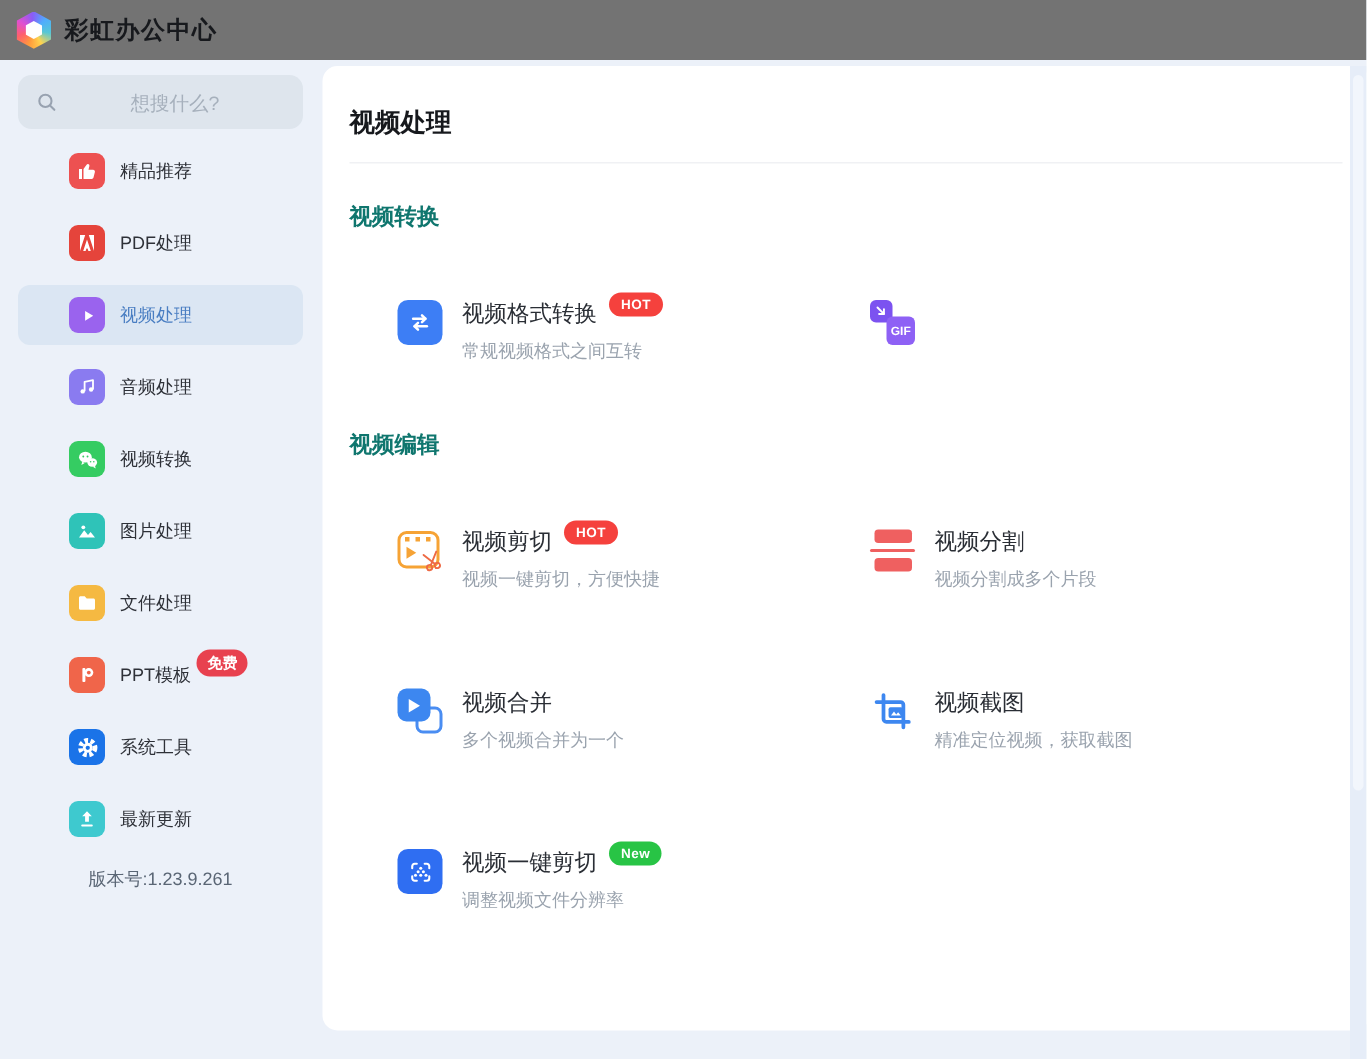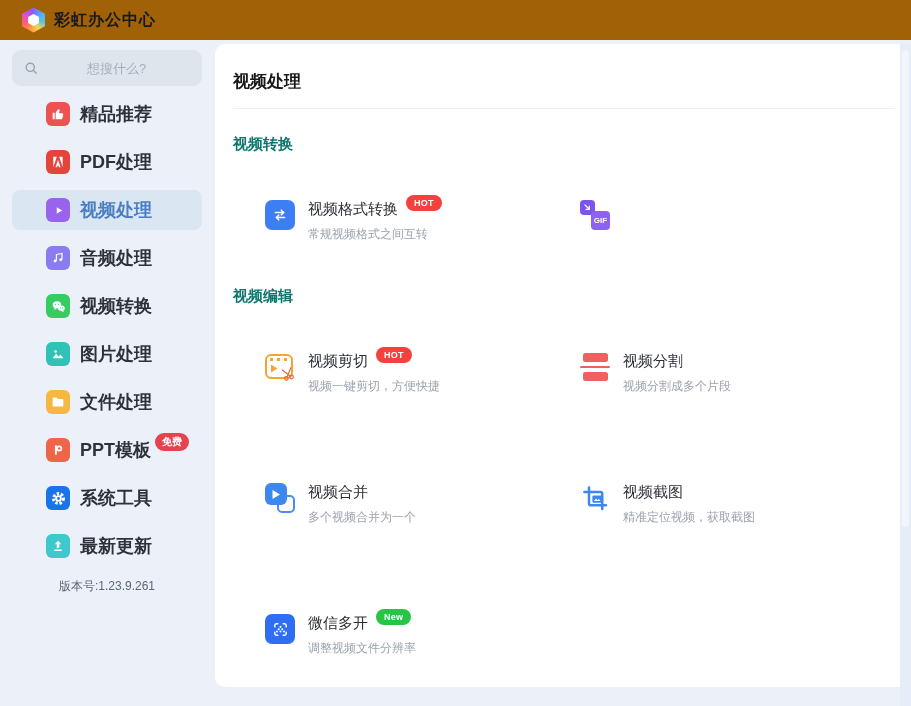--- a/index.html
+++ b/index.html
@@ -4,21 +4,21 @@
 <style>
   * { box-sizing: border-box; margin: 0; padding: 0; }
   html,body { width: 911px; height: 706px; }
   body {
     font-family: "Liberation Sans", "DejaVu Sans", sans-serif;
     background: #ecf1f9;
     overflow: hidden;
     position: relative;
   }
   
-  .header { height: 40px; background: #a16207; display: flex; align-items: center; padding-left: 22px; }
+  .header { height: 40px; background: #737373; display: flex; align-items: center; padding-left: 11px; }
   .logo { width: 23px; height: 25px; position: relative; flex: none;
     background: conic-gradient(from 200deg, #ff9a3c, #ff5f6d, #e14fd0, #8a5cf6, #4facfe, #56c7d6, #ffd34e, #ff9a3c);
     clip-path: polygon(50% 0, 100% 25%, 100% 75%, 50% 100%, 0 75%, 0 25%);
   }
   .logo::after { content:""; position: absolute; left: 6px; top: 6.5px; width: 11px; height: 12px;
     background: #fff; clip-path: polygon(50% 0, 100% 25%, 100% 75%, 50% 100%, 0 75%, 0 25%); }
   .app-title { font-size: 16px; font-weight: 700; color: #17191d; margin-left: 9px; letter-spacing: 1px; }
 
   
   .app { display: flex; height: 666px; }
@@ -30,33 +30,33 @@
     padding: 0 11px; margin-bottom: 8px; cursor: text; gap: 40px; }
   .search-ic { display: flex; margin-right: 8px; }
   .search-input { border: none; outline: none; background: transparent; font-size: 13px; color: #4b5563;
     width: 100%; font-family: inherit; }
   .search-input::placeholder { color: #a6b0bc; }
   .nav-item { height: 40px; border-radius: 8px; display: flex; align-items: center; padding-left: 34px;
     margin-bottom: 8px; cursor: pointer; }
   .nav-item.selected { background: #dbe6f3; }
   .nav-icon { width: 24px; height: 24px; border-radius: 6px; display: flex; align-items: center;
     justify-content: center; margin-right: 10px; flex: none; }
-  .nav-label { font-size: 18px; color: #2e3138; font-weight: bold; }
+  .nav-label { font-size: 12px; color: #2e3138; }
   .nav-item.selected .nav-label { color: #4a7ec2; }
   .nav-badge { font-size: 10px; font-weight: 700; color: #fff; border-radius: 9px; padding: 2px 7px;
     margin-left: 4px; transform: translateY(-8px); }
   .version { font-size: 12px; color: #5a6675; text-align: center; margin-top: 12px; }
 
   
   .content-card { background: #fff; border-radius: 10px; height: 643px; padding: 26px 18px 0 18px; overflow: hidden; }
   .page-title { font-size: 17px; font-weight: 700; color: #17191d; }
   .divider { height: 1px; background: #f0f1f4; margin-top: 15px; }
   .section-title { font-size: 15px; font-weight: 700; color: #0f766e; margin-top: 26px; }
   .section + .section .section-title { margin-top: 44px; }
-  .cards { display: grid; grid-template-columns: 315px 315px; padding-left: 32px; margin-top: 46px; row-gap: 88px; }
+  .cards { display: grid; grid-template-columns: 315px 315px; padding-left: 32px; margin-top: 46px; row-gap: 64px; }
   .card-item { display: flex; cursor: pointer; }
   .tool-icon { width: 30px; height: 30px; margin-right: 13px; flex: none; position: relative; }
   .tool-title-row { display: flex; align-items: flex-start; }
   .tool-title { font-size: 15px; color: #2a2e35; }
   .badge { margin-left: 8px; color: #fff; font-size: 9px; font-weight: 700; padding: 3px 8px;
     border-radius: 9px; transform: translateY(-5px); letter-spacing: .3px; }
   .tool-sub { font-size: 12px; color: #9aa3ae; margin-top: 7px; }
 
   
   .icon-box { width: 30px; height: 30px; border-radius: 7px; display: flex; align-items: center; justify-content: center; }
@@ -329,21 +329,21 @@
                         <circle cx="14" cy="11.6" r="1.15"></circle>
                         <circle cx="8" cy="14.2" r="1.15"></circle>
                         <circle cx="12" cy="14.2" r="1.15"></circle>
                         <circle cx="16" cy="14.2" r="1.15"></circle>
                       </g>
                     </svg>
                   </div>
                 </div>
                 <div>
                   <div class="tool-title-row">
-                    <span class="tool-title">微信多开</span>
+                    <span class="tool-title">视频一键剪切</span>
                     <span class="badge" style="background: rgb(40, 196, 69);">New</span>
                   </div>
                   <div class="tool-sub">调整视频文件分辨率</div>
                 </div>
               </div>
             </div>
           </section>
         </div>
     </div>
   </div>

